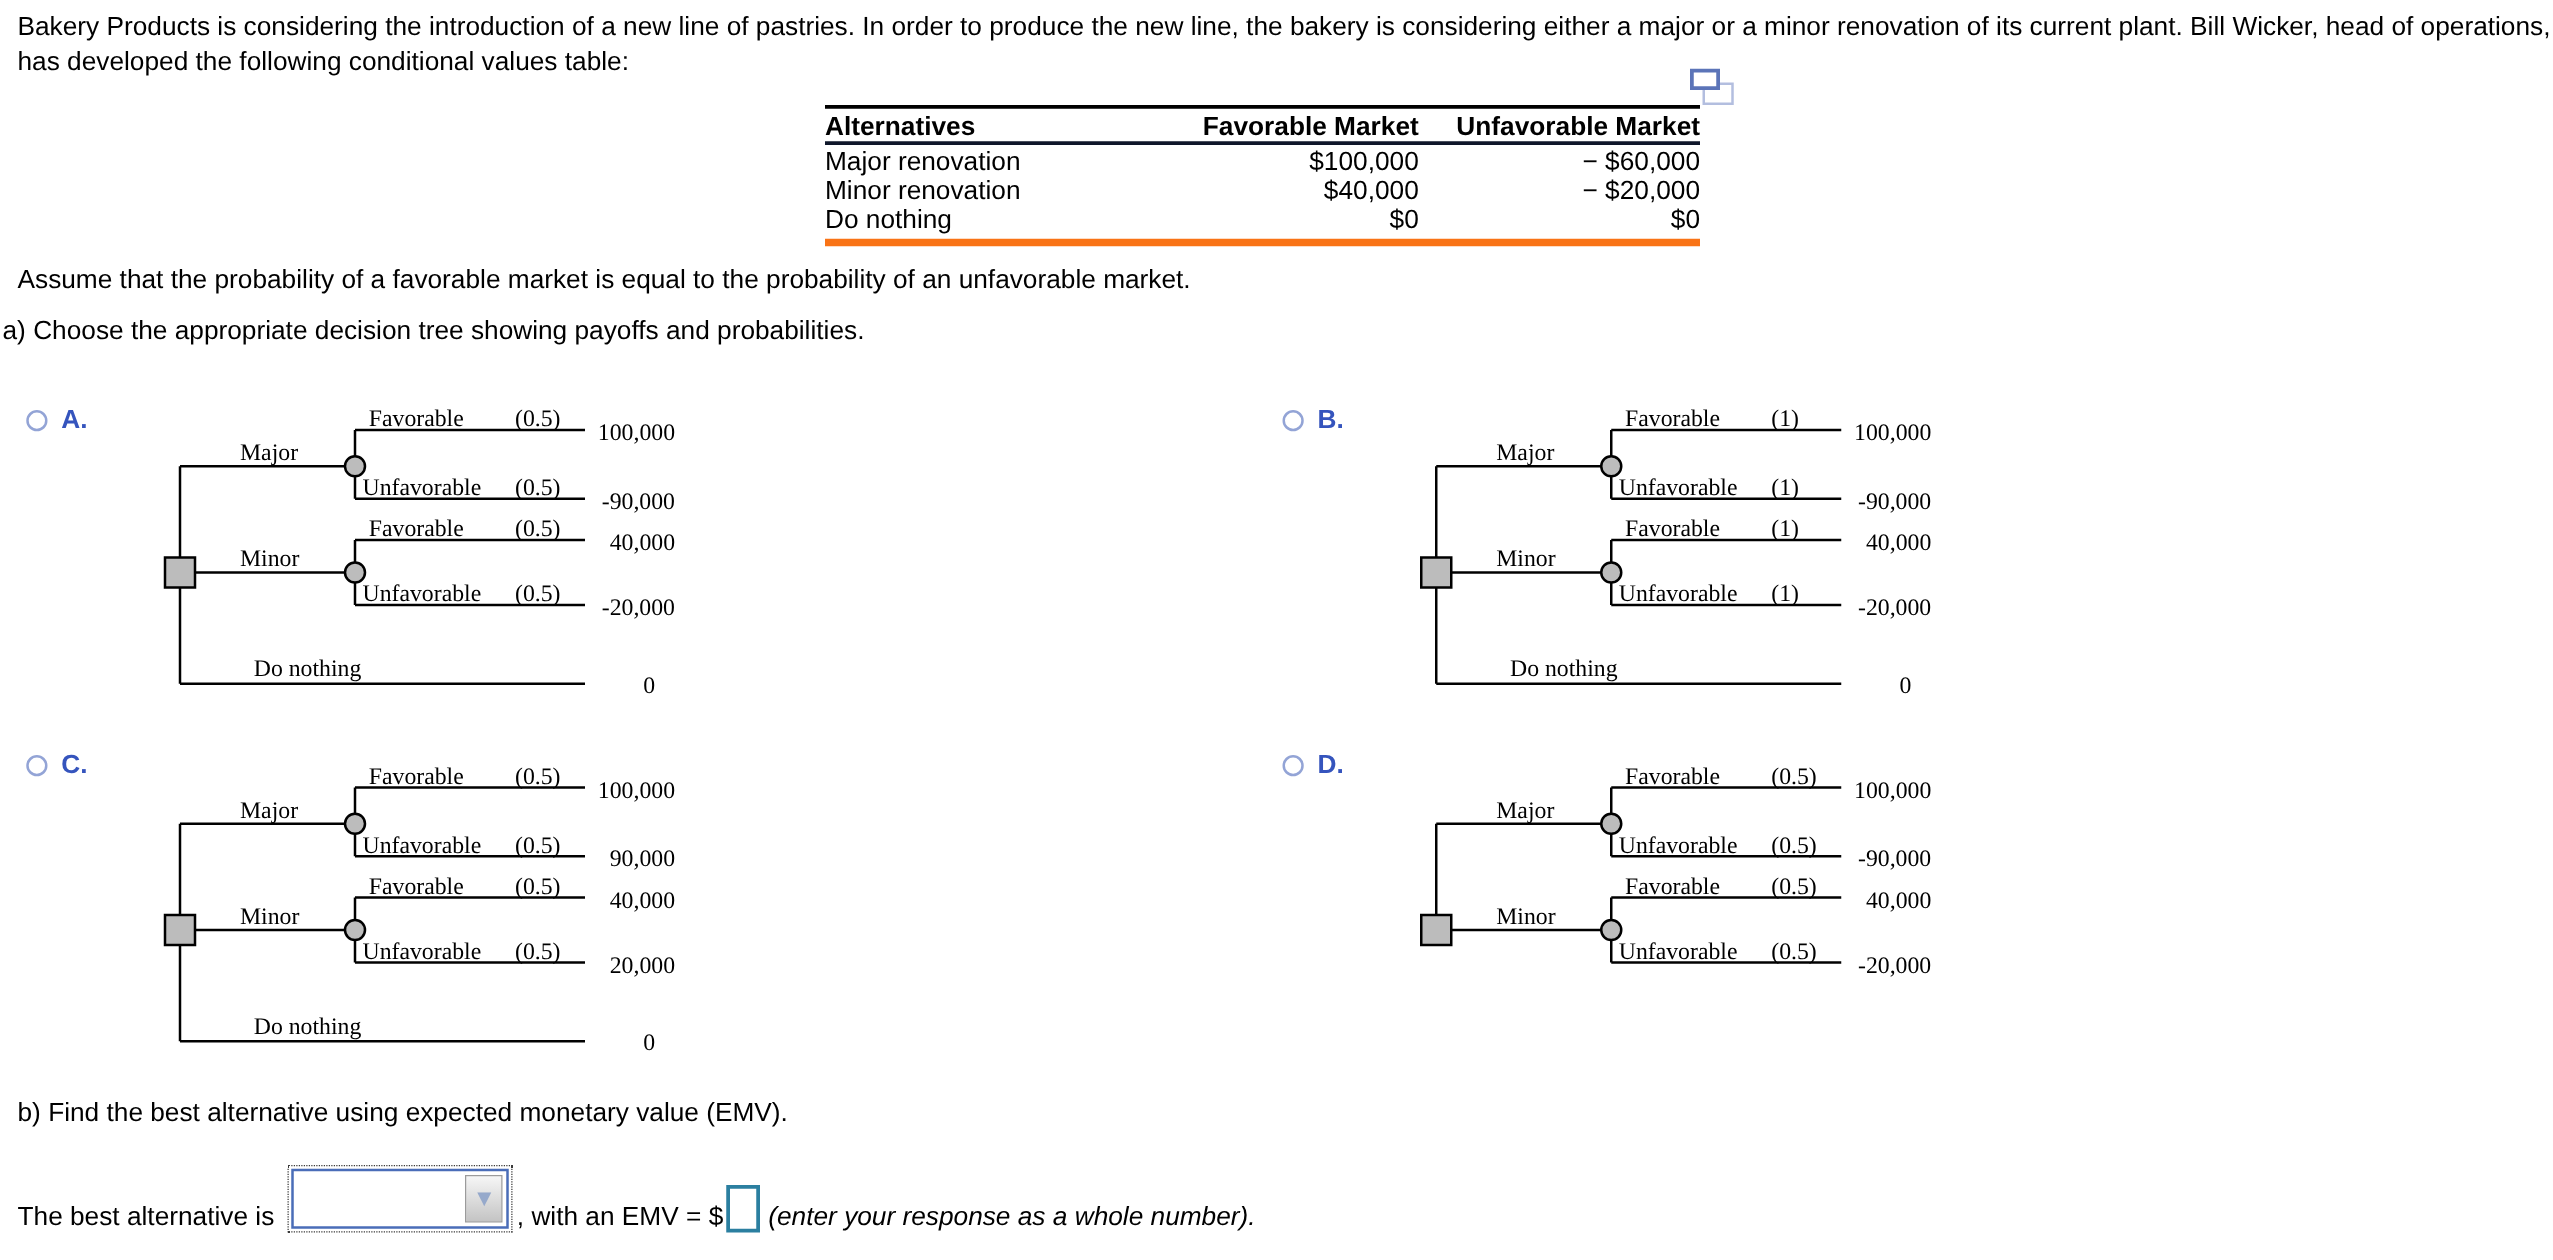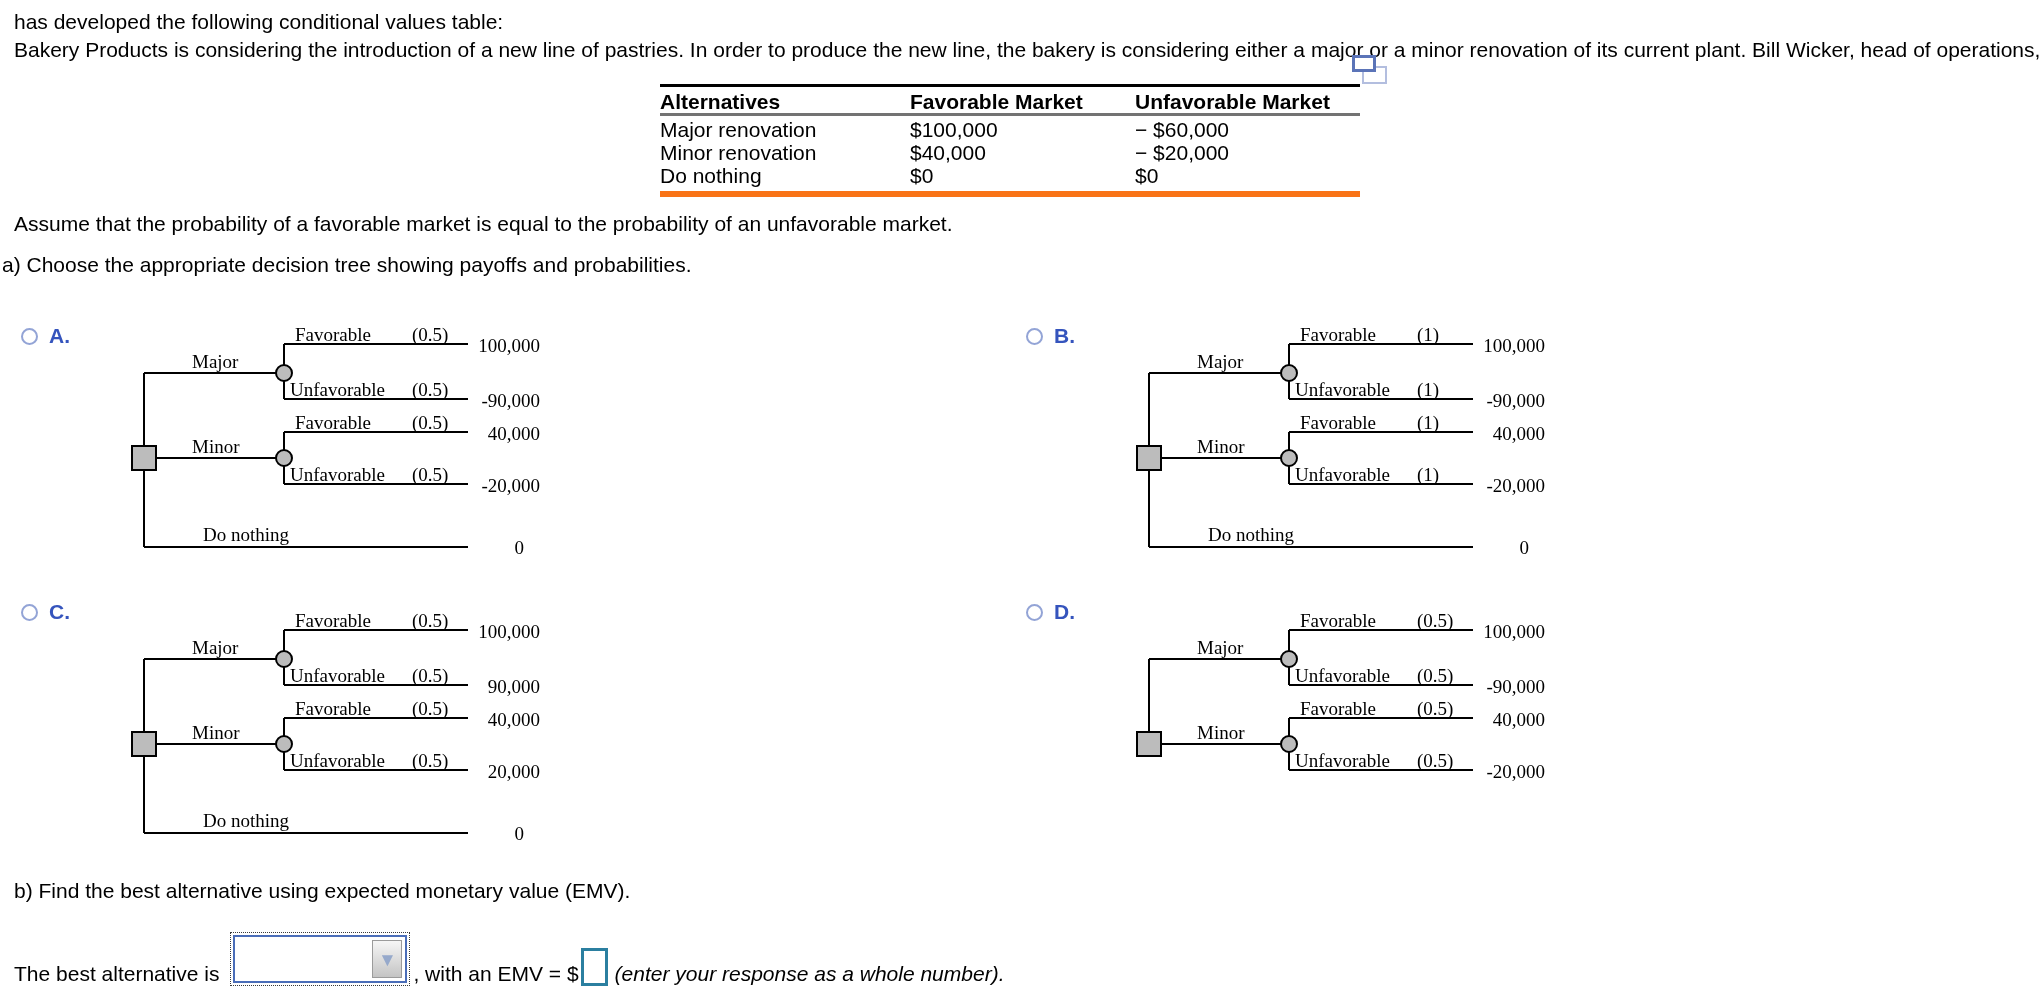--- a/index.html
+++ b/index.html
@@ -7,22 +7,22 @@
         font-family:"Liberation Sans",sans-serif;color:#000;font-size:21px;}
 
   .intro{position:absolute;left:14px;top:8px;line-height:28px;white-space:nowrap;}
   .assume{position:absolute;left:14px;top:212px;}
   .parta{position:absolute;left:2px;top:253px;}
   .partb{position:absolute;left:14px;top:879px;}
 
   
   .cv-table{position:absolute;left:660px;top:84px;width:700px;}
   .cv-row{display:grid;grid-template-columns:250px 225px 225px;line-height:23px;}
-  .cv-row .c2,.cv-row .c3{text-align:left;}
-  .cv-head{border-top:3px solid #000;border-bottom:3px solid #737373;font-weight:bold;padding:3px 0 0 0;}
+  .cv-row .c2,.cv-row .c3{text-align:right;}
+  .cv-head{border-top:3px solid #000;border-bottom:3px solid #0f172a;font-weight:bold;padding:3px 0 0 0;}
   .cv-body{border-bottom:6px solid #f97316;padding:2px 0 4px 0;}
 
   
   .copy-icon{position:absolute;left:1352px;top:55px;width:44px;height:38px;cursor:pointer;}
   .ci-back{position:absolute;left:10px;top:11px;width:21px;height:14px;border:2px solid var(--copy-icon-back,#b3bedf);background:#fff;}
   .ci-front{position:absolute;left:0;top:0;width:18px;height:11px;border:3px solid var(--copy-icon-front,#5b74b8);background:#fff;}
 
   
   .opt-head{position:absolute;display:flex;align-items:center;gap:11px;}
   .radio{width:17px;height:17px;border:2px solid var(--radio-border,#93a4d6);border-radius:50%;background:#fff;box-sizing:border-box;cursor:pointer;}
@@ -42,22 +42,22 @@
   .dd-tri{color:var(--dropdown-arrow,#96a9cb);font-size:19px;line-height:1;}
   .emv-box{display:inline-block;width:21px;height:32px;border:3px solid var(--emv-box-border,#2b7fa0);background:#fff;margin:0 7px 0 2px;}
   .ital{font-style:italic;margin-top:27px;}
 </style>
 </head>
 <body>
 
 <div class="page">
 
   <div class="intro">
+    <div>Bakery Products is considering the introduction of a new line of pastries. In order to produce the new line, the bakery is considering either a major or a minor renovation of its current plant. Bill Wicker, head of operations,</div>
     <div>has developed the following conditional values table:</div>
-    <div>Bakery Products is considering the introduction of a new line of pastries. In order to produce the new line, the bakery is considering either a major or a minor renovation of its current plant. Bill Wicker, head of operations,</div>
   </div>
 
   <div class="copy-icon">
     <div class="ci-back"></div>
     <div class="ci-front"></div>
   </div>
 
   <div class="cv-table">
     <div class="cv-row cv-head">
       <div class="c1">Alternatives</div>

